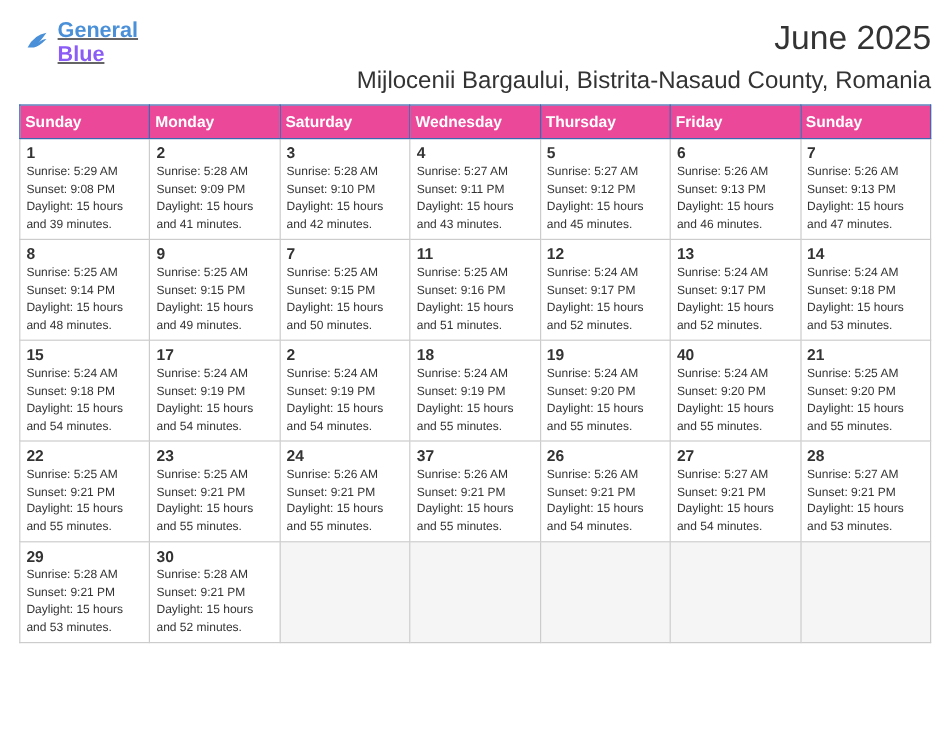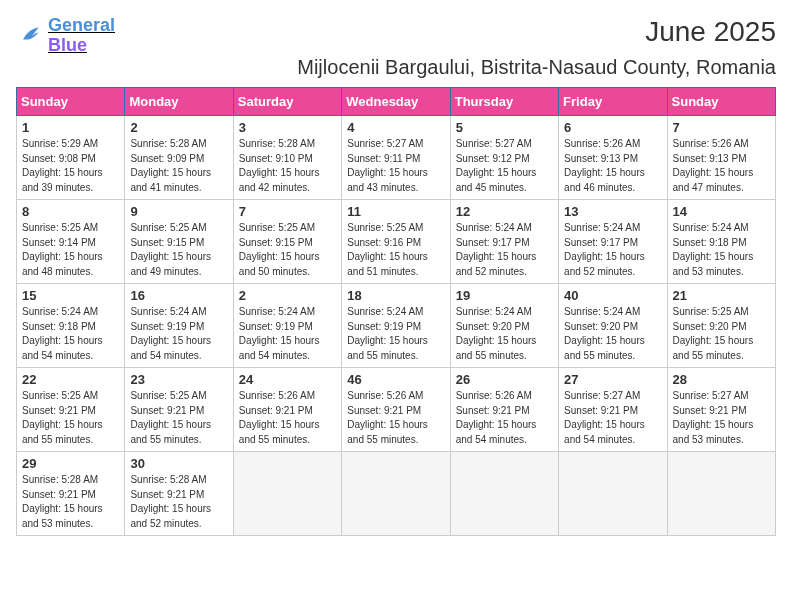--- a/index.html
+++ b/index.html
@@ -186,21 +186,21 @@
         <div class="day-info">Sunrise: 5:24 AM<br>Sunset: 9:18 PM<br>Daylight: 15 hours<br>and 53 minutes.</div>
       </td>
     </tr>
 
     <tr class="week-row">
       <td>
         <span class="day-num">15</span>
         <div class="day-info">Sunrise: 5:24 AM<br>Sunset: 9:18 PM<br>Daylight: 15 hours<br>and 54 minutes.</div>
       </td>
       <td>
-        <span class="day-num">16</span>
+        <span class="day-num">17</span>
         <div class="day-info">Sunrise: 5:24 AM<br>Sunset: 9:19 PM<br>Daylight: 15 hours<br>and 54 minutes.</div>
       </td>
       <td>
         <span class="day-num">2</span>
         <div class="day-info">Sunrise: 5:24 AM<br>Sunset: 9:19 PM<br>Daylight: 15 hours<br>and 54 minutes.</div>
       </td>
       <td>
         <span class="day-num">18</span>
         <div class="day-info">Sunrise: 5:24 AM<br>Sunset: 9:19 PM<br>Daylight: 15 hours<br>and 55 minutes.</div>
       </td>
@@ -225,21 +225,21 @@
       </td>
       <td>
         <span class="day-num">23</span>
         <div class="day-info">Sunrise: 5:25 AM<br>Sunset: 9:21 PM<br>Daylight: 15 hours<br>and 55 minutes.</div>
       </td>
       <td>
         <span class="day-num">24</span>
         <div class="day-info">Sunrise: 5:26 AM<br>Sunset: 9:21 PM<br>Daylight: 15 hours<br>and 55 minutes.</div>
       </td>
       <td>
-        <span class="day-num">46</span>
+        <span class="day-num">37</span>
         <div class="day-info">Sunrise: 5:26 AM<br>Sunset: 9:21 PM<br>Daylight: 15 hours<br>and 55 minutes.</div>
       </td>
       <td>
         <span class="day-num">26</span>
         <div class="day-info">Sunrise: 5:26 AM<br>Sunset: 9:21 PM<br>Daylight: 15 hours<br>and 54 minutes.</div>
       </td>
       <td>
         <span class="day-num">27</span>
         <div class="day-info">Sunrise: 5:27 AM<br>Sunset: 9:21 PM<br>Daylight: 15 hours<br>and 54 minutes.</div>
       </td>

